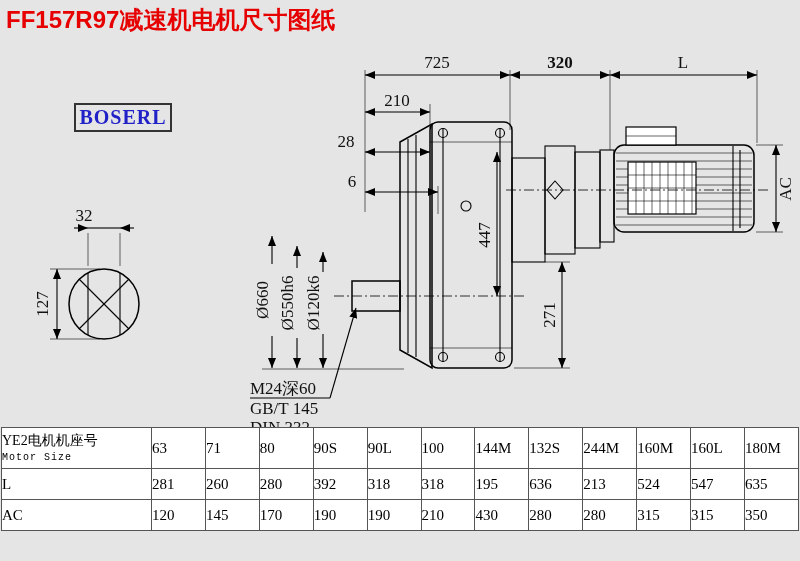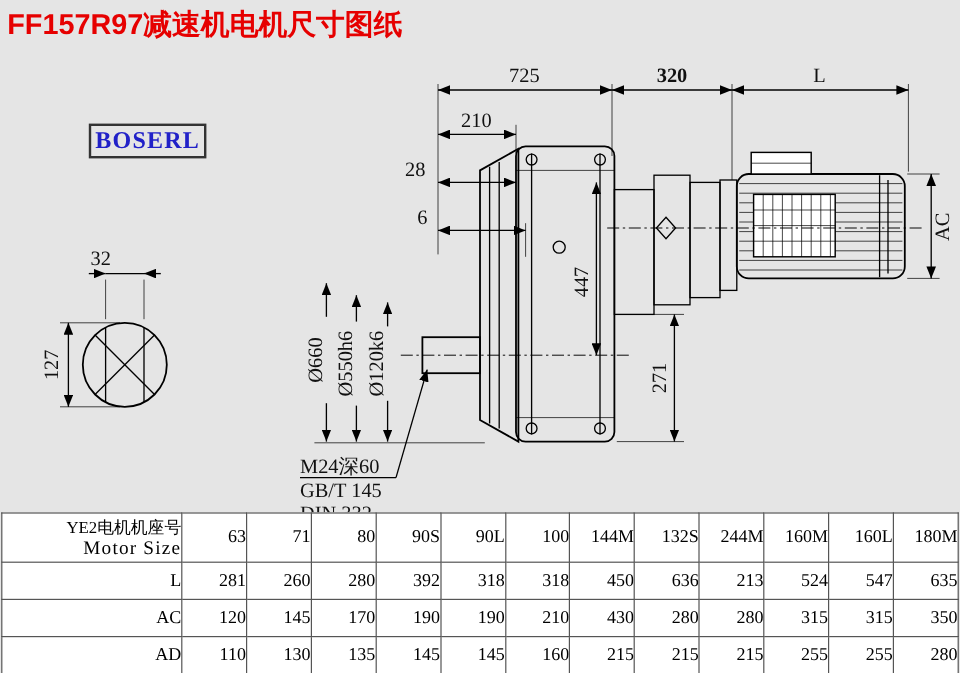--- a/index.html
+++ b/index.html
@@ -21,27 +21,27 @@
   }
   svg.drawing { position:absolute; left:0; top:0; }
   svg.drawing text { font-family:"Liberation Serif", serif; font-size:17px; fill:#111; }
   .ln  { stroke:#000; stroke-width:1.1; fill:none; }
   .lt  { stroke:#000; stroke-width:0.6; fill:none; }
   .bd  { stroke:#000; stroke-width:1.5; fill:none; }
   .wh  { stroke:#000; stroke-width:1.2; fill:#ffffff; }
   .cl  { stroke:#000; stroke-width:0.8; fill:none; stroke-dasharray:10 3 2 3; }
   .dim-table {
     position:absolute; left:1px; top:427px; width:798px;
-    border-collapse:collapse; table-layout:fixed; text-align:right;
+    border-collapse:collapse; table-layout:fixed; text-align:left;
     font-family:"Liberation Serif", serif; font-size:15px; background:#fff;
   }
   .dim-table td { border:1px solid #555; height:30px; padding:0; overflow:hidden; }
   .dim-table tr.hdr td { height:40px; }
   .cn { font-size:14px; line-height:18px; }
-  .en { font-family:Liberation Serif, serif; font-size:16px; line-height:15px; letter-spacing:1px; }
+  .en { font-family:Liberation Mono, monospace; font-size:10px; line-height:15px; letter-spacing:1px; }
 </style>
 </head>
 <body>
 
 <div class="page">
 
   <div class="title">FF157R97减速机电机尺寸图纸</div>
   <div class="brand-box">
     <span>BOSERL</span>
   </div>
@@ -221,21 +221,21 @@
       <td>180M</td>
     </tr>
     <tr>
       <td>L</td>
       <td>281</td>
       <td>260</td>
       <td>280</td>
       <td>392</td>
       <td>318</td>
       <td>318</td>
-      <td>450</td>
+      <td>195</td>
       <td>636</td>
       <td>213</td>
       <td>524</td>
       <td>547</td>
       <td>635</td>
     </tr>
     <tr>
       <td>AC</td>
       <td>120</td>
       <td>145</td>
@@ -243,31 +243,16 @@
       <td>190</td>
       <td>190</td>
       <td>210</td>
       <td>430</td>
       <td>280</td>
       <td>280</td>
       <td>315</td>
       <td>315</td>
       <td>350</td>
     </tr>
-    <tr>
-      <td>AD</td>
-      <td>110</td>
-      <td>130</td>
-      <td>135</td>
-      <td>145</td>
-      <td>145</td>
-      <td>160</td>
-      <td>215</td>
-      <td>215</td>
-      <td>215</td>
-      <td>255</td>
-      <td>255</td>
-      <td>280</td>
-    </tr>
   </tbody>
     </table>
 
 </div>
 
 </body></html>

